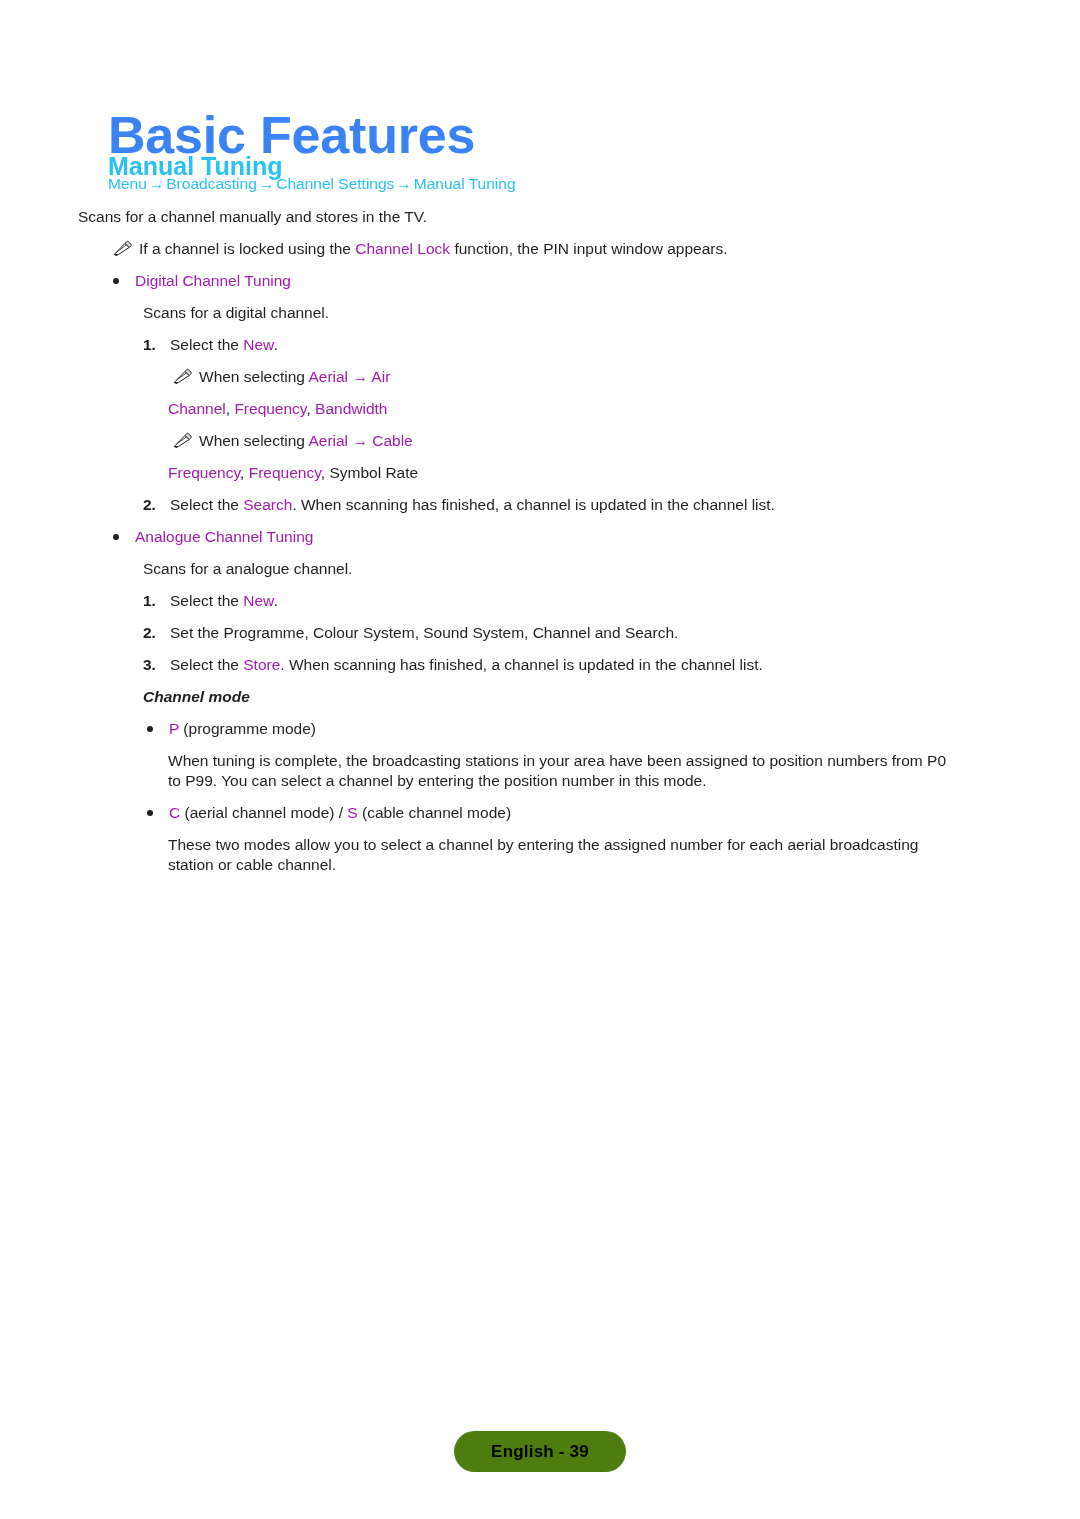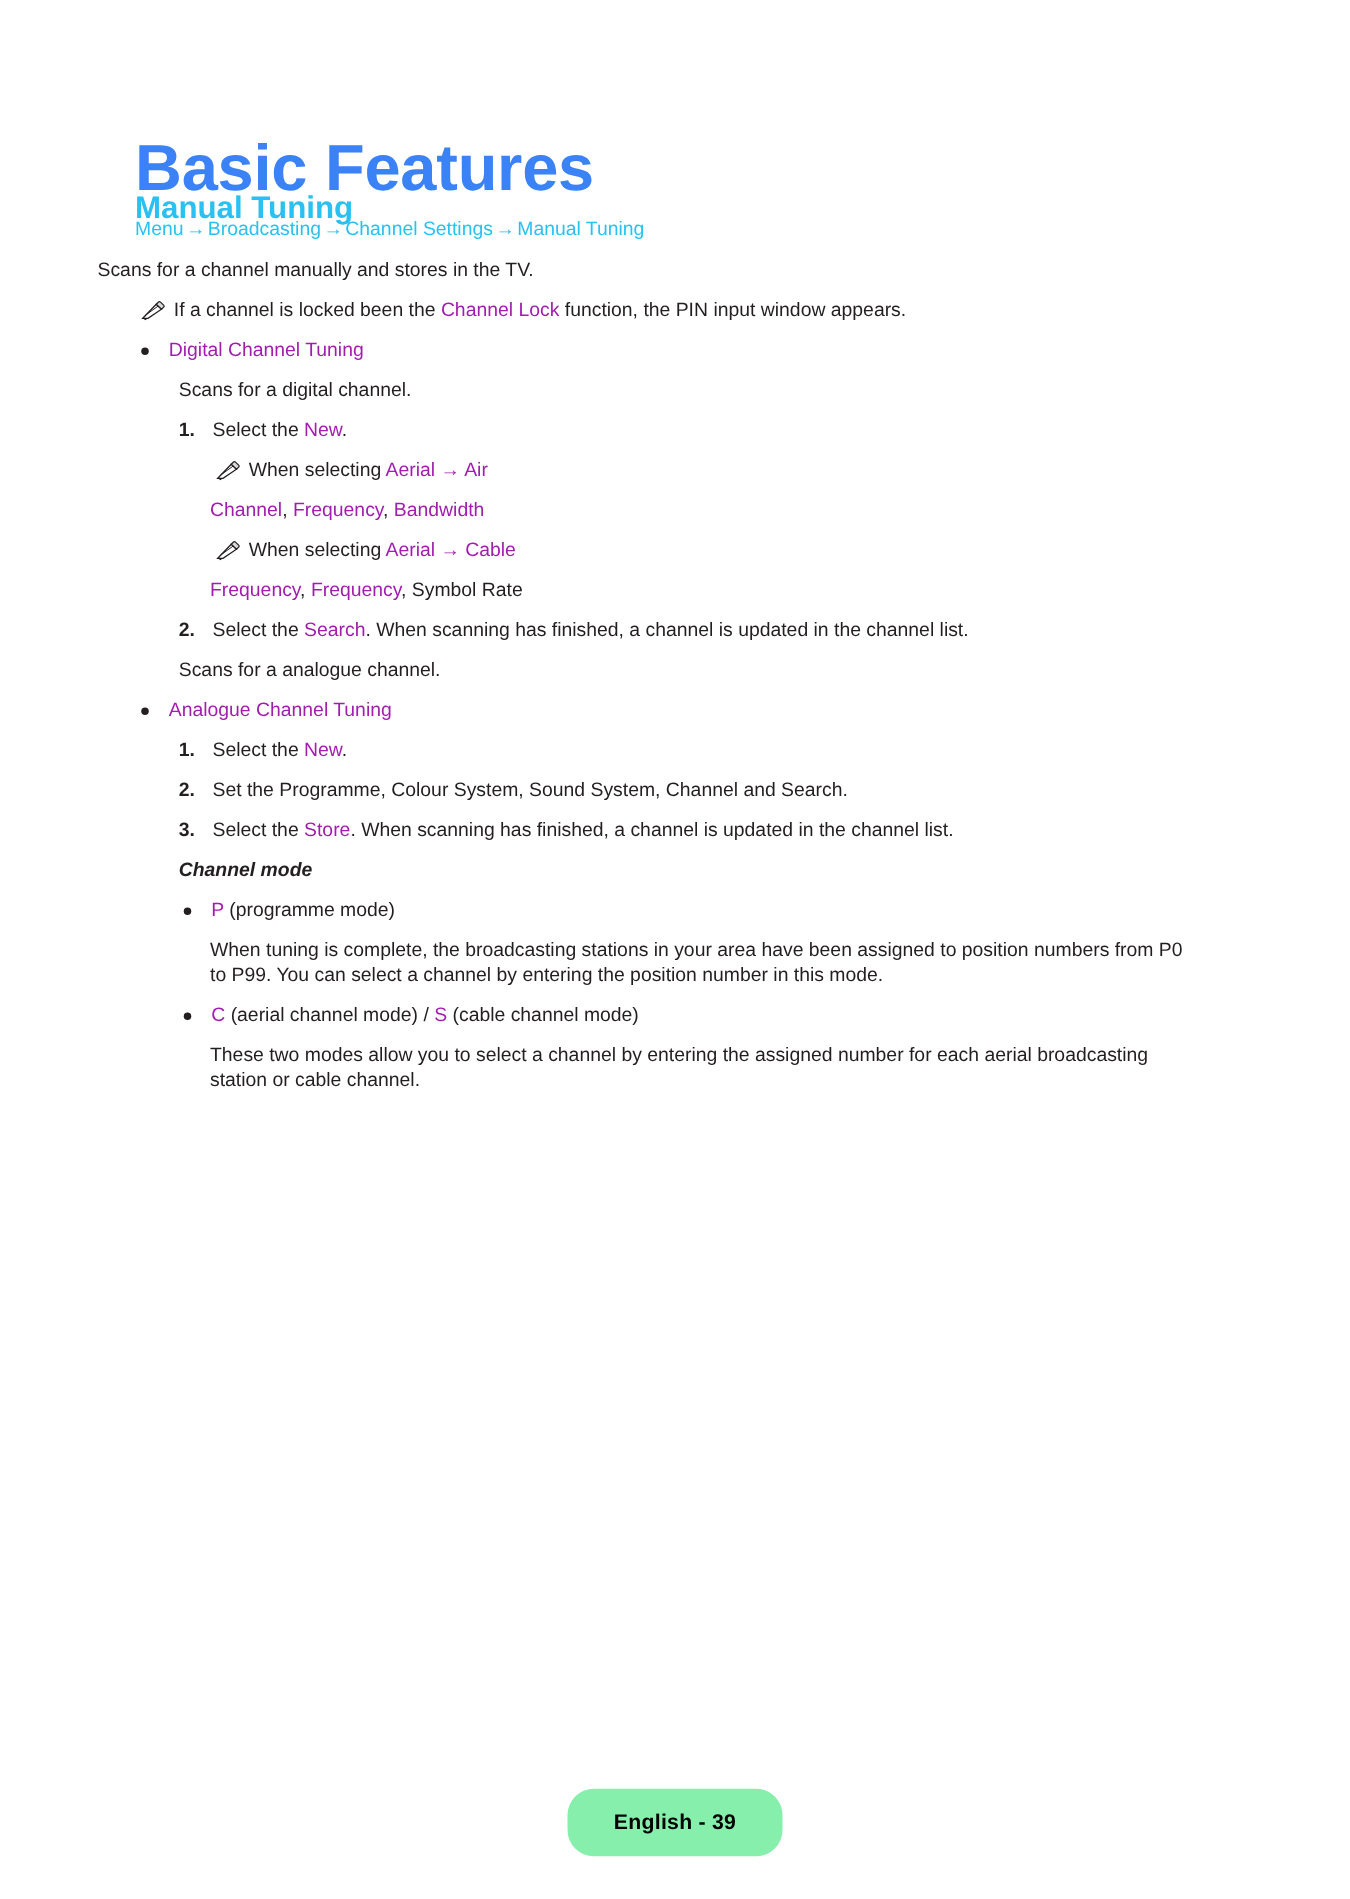--- a/index.html
+++ b/index.html
@@ -149,22 +149,22 @@
     font-size: 15.5px;
     font-style: italic;
   }
 
   
   .footer-badge {
     position: absolute;
     left: 454px;
     top: 1431px;
     width: 172px;
-    height: 54px;
-    background: #86efac;
+    height: 41px;
+    background: #4d7c0f;
     border-radius: 21px;
     display: flex;
     align-items: center;
     justify-content: center;
     font-size: 17px;
     font-weight: bold;
     color: #000000;
     letter-spacing: 0.2px;
   }
 </style>
@@ -186,21 +186,21 @@
 
     <div class="row note lvl0">
       <span class="note-icon">
         <svg width="21" height="17" viewBox="0 0 21 17">
           <path d="M2.2 14.6 L13.0 3.4 L17.2 7.4 L6.4 14.6 Z" fill="#ffffff" stroke="#231f20" stroke-width="1"></path>
           <path d="M13.0 3.4 L14.8 1.6 Q15.6 0.9 16.4 1.7 L18.9 4.1 Q19.7 4.9 18.9 5.7 L17.2 7.4 Z" fill="#d9d9d9" stroke="#231f20" stroke-width="1"></path>
           <path d="M2.2 14.6 L6.4 14.6 L4.3 16.2 Z" fill="#231f20"></path>
           <path d="M4.6 12.0 L14.4 4.9" stroke="#231f20" stroke-width="0.8" fill="none"></path>
         </svg>
       </span>
-      <span><span>If a channel is locked been the </span><span class="blue">Channel Lock</span><span> function, the PIN input window appears.</span></span>
+      <span><span>If a channel is locked using the </span><span class="blue">Channel Lock</span><span> function, the PIN input window appears.</span></span>
     </div>
 
 
     <div class="row bullet lvl0">
       <span class="bullet-dot"></span>
       <span class="blue">Digital Channel Tuning</span>
     </div>
 
     <div class="row p-ind1">Scans for a digital channel.</div>
 
@@ -235,26 +235,26 @@
       <span><span>When selecting </span><span class="blue">Aerial</span><span class="blue"> → </span><span class="blue">Cable</span></span>
     </div>
 
     <div class="row p-ind2"><span class="blue">Frequency</span><span>, </span><span class="blue">Frequency</span><span>, </span><span>Symbol Rate</span></div>
 
     <div class="row step lvl0">
       <span class="step-num">2.</span>
       <span><span>Select the </span><span class="blue">Search</span><span>. When scanning has finished, a channel is updated in the channel list.</span></span>
     </div>
 
+    <div class="row bullet lvl0">
+      <span class="bullet-dot"></span>
+      <span class="blue">Analogue Channel Tuning</span>
+    </div>
+
     <div class="row p-ind1">Scans for a analogue channel.</div>
-
-    <div class="row bullet lvl0">
-      <span class="bullet-dot"></span>
-      <span class="blue">Analogue Channel Tuning</span>
-    </div>
 
     <div class="row step lvl0">
       <span class="step-num">1.</span>
       <span><span>Select the </span><span class="blue">New</span><span>.</span></span>
     </div>
 
     <div class="row step lvl0">
       <span class="step-num">2.</span>
       <span>Set the Programme, Colour System, Sound System, Channel and Search.</span>
     </div>

